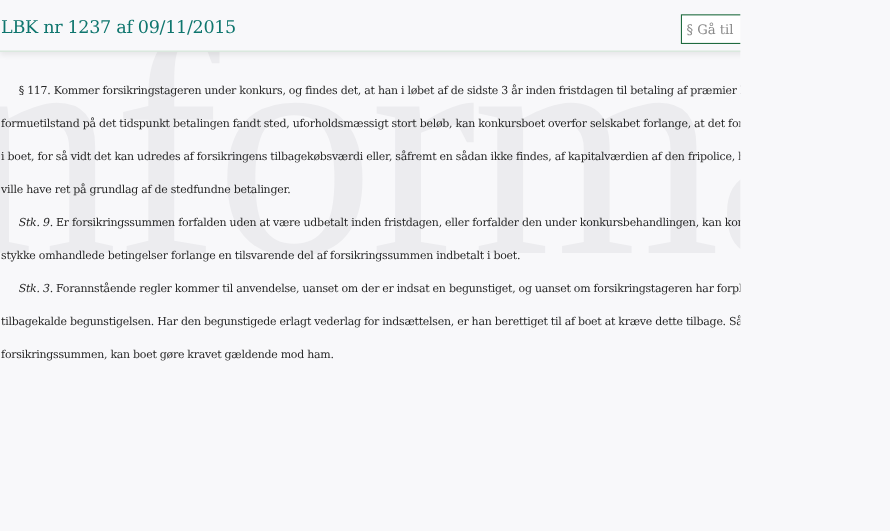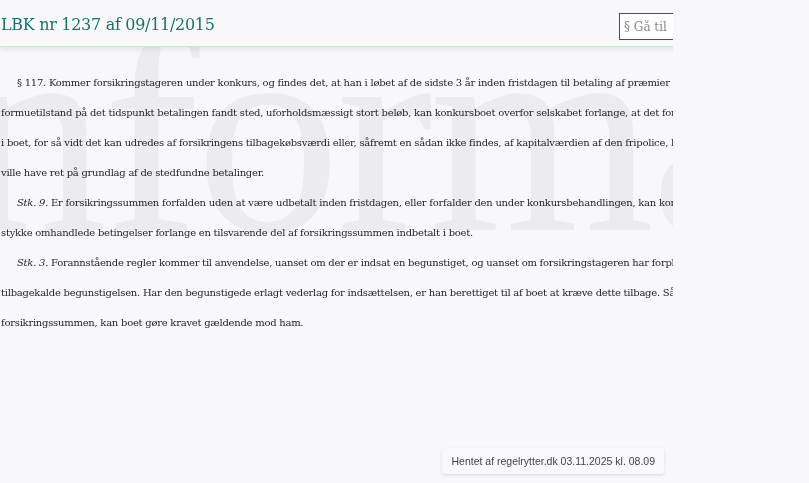--- a/index.html
+++ b/index.html
@@ -133,14 +133,13 @@
       </span>
     </div>
   </div>
 
   <div class="content">
     <p><span>§ 117.</span><span> Kommer forsikringstageren under konkurs, og findes det, at han i løbet af de sidste 3 år inden fristdagen til betaling af præmier har anvendt et efter hans formuetilstand på det tidspunkt betalingen fandt sted, uforholdsmæssigt stort beløb, kan konkursboet overfor selskabet forlange, at det for meget erlagte indbetales i boet, for så vidt det kan udredes af forsikringens tilbagekøbsværdi eller, såfremt en sådan ikke findes, af kapitalværdien af den fripolice, hvortil forsikringstageren ville have ret på grundlag af de stedfundne betalinger.</span></p>
     <p><span class="stk">Stk. 9.</span><span> Er forsikringssummen forfalden uden at være udbetalt inden fristdagen, eller forfalder den under konkursbehandlingen, kan konkursboet under de i 1ste stykke omhandlede betingelser forlange en tilsvarende del af forsikringssummen indbetalt i boet.</span></p>
     <p><span class="stk">Stk. 3.</span><span> Forannstående regler kommer til anvendelse, uanset om der er indsat en begunstiget, og uanset om forsikringstageren har forpligtet sig til ikke at tilbagekalde begunstigelsen. Har den begunstigede erlagt vederlag for indsættelsen, er han berettiget til af boet at kræve dette tilbage. Såfremt han har oppebåret forsikringssummen, kan boet gøre kravet gældende mod ham.</span></p>
   </div>
 
-  <div class="footer-badge">Hentet af regelrytter.dk 03.11.2025 kl. 08.09</div>
 </div>
 
 </body></html>

